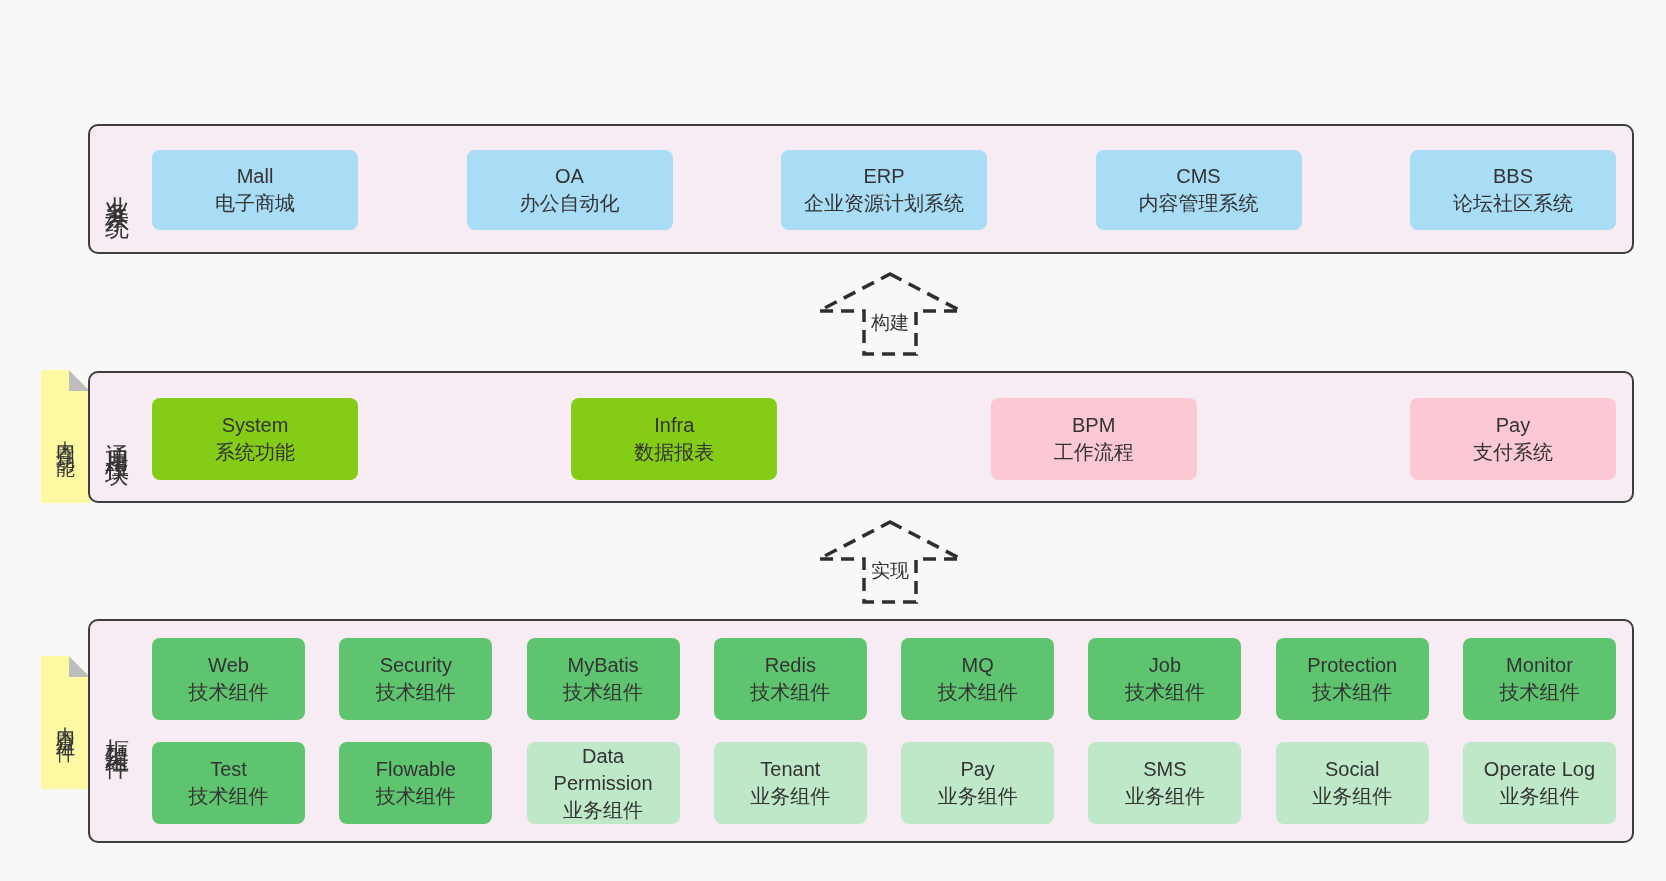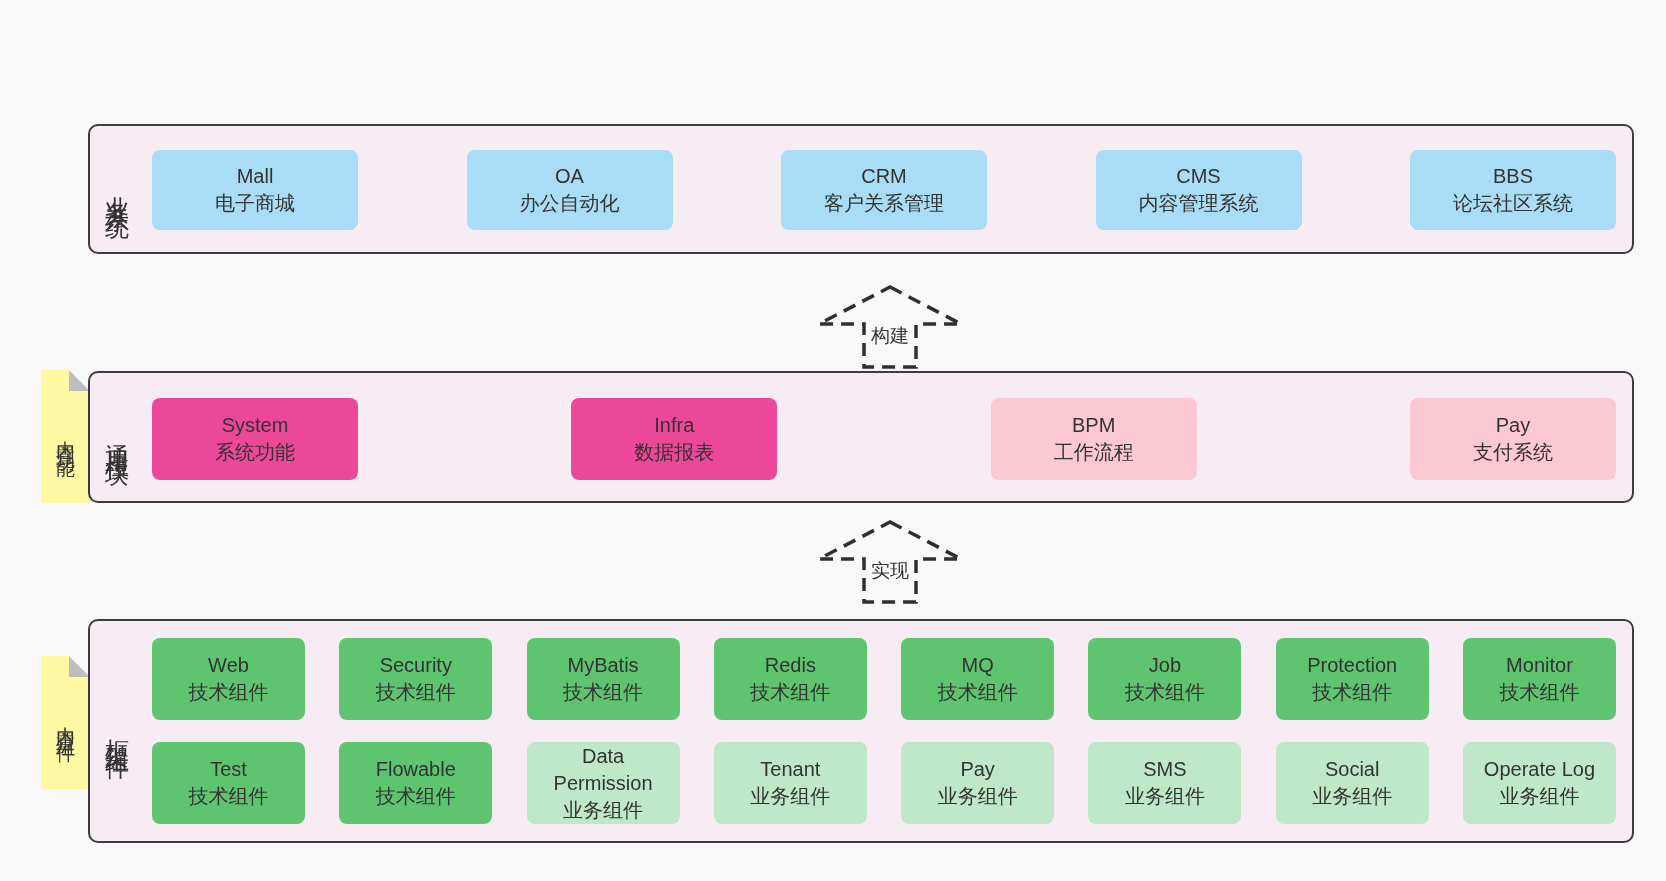--- a/index.html
+++ b/index.html
@@ -53,21 +53,21 @@
     text-align:center;
     font-size:20px;
     line-height:27px;
     color:#333;
     box-sizing:border-box;
     padding:0 20px;
   }
   .w206{width:206px;}
   .w153{width:153px;}
   .blue{background:#a9dcf5;}
-  .red{background:#ec4899;}
+  .red{background:#84cc16;}
   .pink{background:#fbc8d3;}
   .green{background:#5ec46f;}
   .lightgreen{background:#bfe8c9;}
   .note{
     position:absolute;
     left:41px;width:49px;height:133px;
     background:#fcf9a2;
     z-index:1;
     clip-path:polygon(0 0,calc(100% - 21px) 0,100% 21px,100% 100%,0 100%);
   }
@@ -89,21 +89,21 @@
     letter-spacing:6px;
     color:#333;
     white-space:nowrap;
   }
   .arrow{
     position:absolute;
     left:816px;
     width:148px;height:86px;
     z-index:3;
   }
-  .arrow-build{top:284px;}
+  .arrow-build{top:271px;}
   .arrow-implement{top:519px;font-family:Liberation Mono, monospace;}
   .arrow svg{display:block;width:148px;height:86px;}
   .arrow-label{
     position:absolute;
     left:50%;top:52px;
     transform:translate(-50%,-50%);
     font-size:19px;
     background:#f8f8f8;
     padding:0 2px;
     color:#333;
@@ -127,22 +127,22 @@
   <div class="row row-business">
     <div class="box blue w206">
       <span>Mall</span>
       <span>电子商城</span>
     </div>
     <div class="box blue w206">
       <span>OA</span>
       <span>办公自动化</span>
     </div>
     <div class="box blue w206">
-      <span>CRM</span>
-      <span>客户关系管理</span>
+      <span>ERP</span>
+      <span>企业资源计划系统</span>
     </div>
     <div class="box blue w206">
       <span>CMS</span>
       <span>内容管理系统</span>
     </div>
     <div class="box blue w206">
       <span>BBS</span>
       <span>论坛社区系统</span>
     </div>
   </div>

